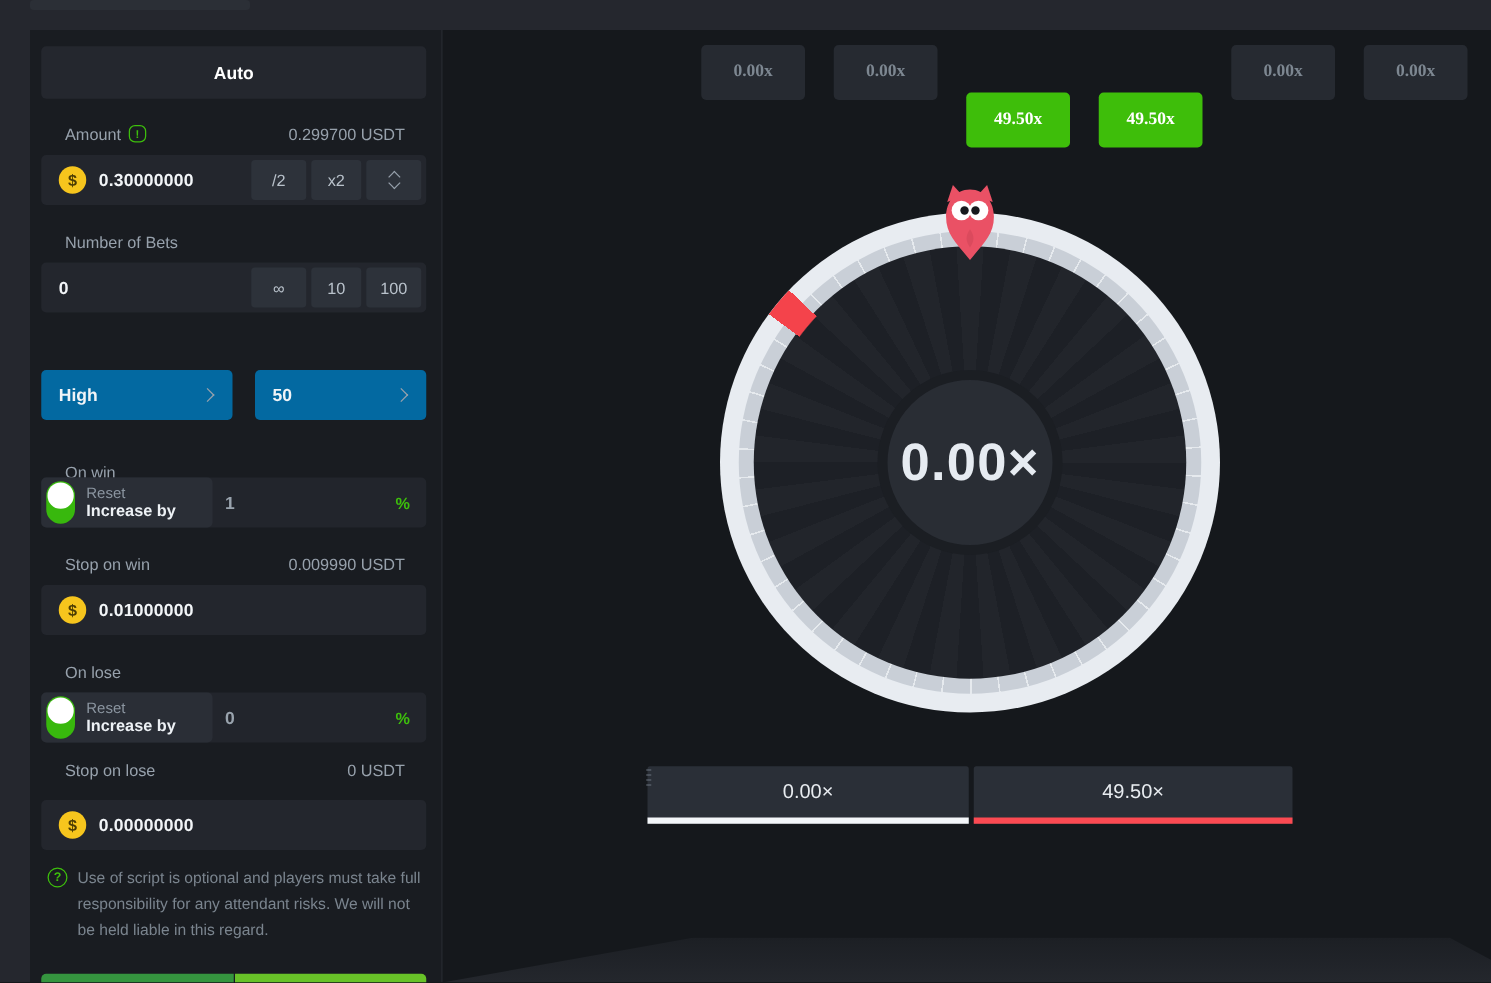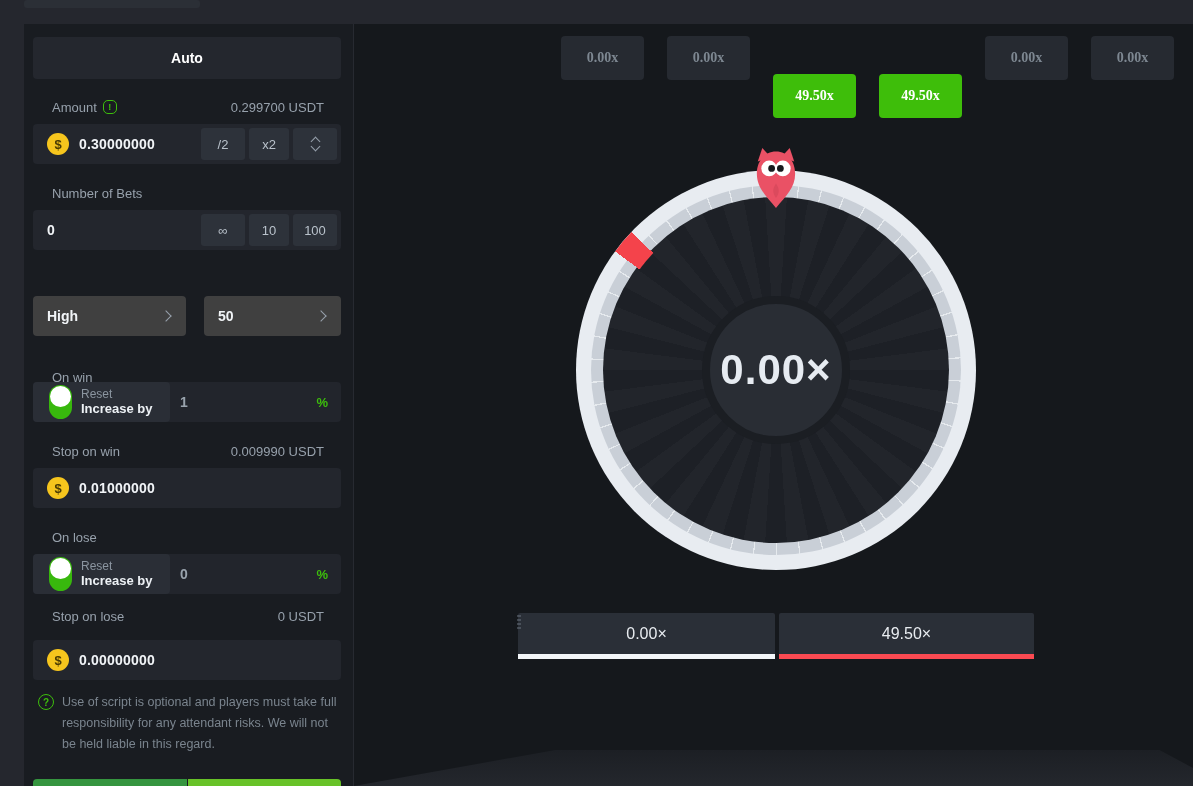--- a/index.html
+++ b/index.html
@@ -37,27 +37,27 @@
   .mini { width:44px; height:32px; background:#2D323A; border:none; border-radius:3px;
     color:#B9C2CB; font-size:13px; font-family:inherit; display:flex; align-items:center;
     justify-content:center; cursor:pointer; }
   .mini.w40 { width:40px; }
   .stepper { flex-direction:column; gap:4px; }
   .chev { display:block; width:7px; height:7px; border-right:1.6px solid #97A1AC;
     border-bottom:1.6px solid #97A1AC; }
   .chev.up { transform:rotate(-135deg); margin-bottom:-3px; }
   .chev.down { transform:rotate(45deg); margin-top:-3px; }
   .chev.right { width:8px; height:8px; transform:rotate(-45deg); }
-  .select { position:absolute; height:40px; background:#404040; border-radius:4px;
+  .select { position:absolute; height:40px; background:#0369a1; border-radius:4px;
     display:flex; align-items:center; justify-content:space-between; padding:0 16px 0 14px;
     font-size:14px; font-weight:700; color:#F1F4F7; cursor:pointer; }
   .toggle-row { height:40px; background:#22252C; border-radius:4px; display:flex;
     align-items:center; }
   .toggle-box { width:137px; height:40px; background:#2A2E36; border-radius:4px;
-    display:flex; align-items:center; gap:9px; padding-left:16px; cursor:pointer; flex:none; }
+    display:flex; align-items:center; gap:9px; padding-left:4px; cursor:pointer; flex:none; }
   .vtoggle { width:23px; height:34px; border-radius:12px; background:#38B80D; position:relative;
     flex:none; }
   .vtoggle::before { content:""; position:absolute; left:1px; top:1px; width:21px; height:21px;
     border-radius:50%; background:#FFFFFF; }
   .t1 { font-size:12px; color:#8B95A0; line-height:14px; }
   .t2 { font-size:13px; color:#EDF1F5; font-weight:700; line-height:16px; }
   .tval { margin-left:10px; font-size:14px; font-weight:700; color:#99A3AD; }
   .tunit { margin-left:auto; margin-right:13px; color:#3DBE0C; font-size:13px; font-weight:700; }
   .disclaimer { top:668px; display:flex; gap:8px; padding-left:5px; }
   .help-circle { width:16px; height:16px; border:1.5px solid #3DBE0C; border-radius:50%;

